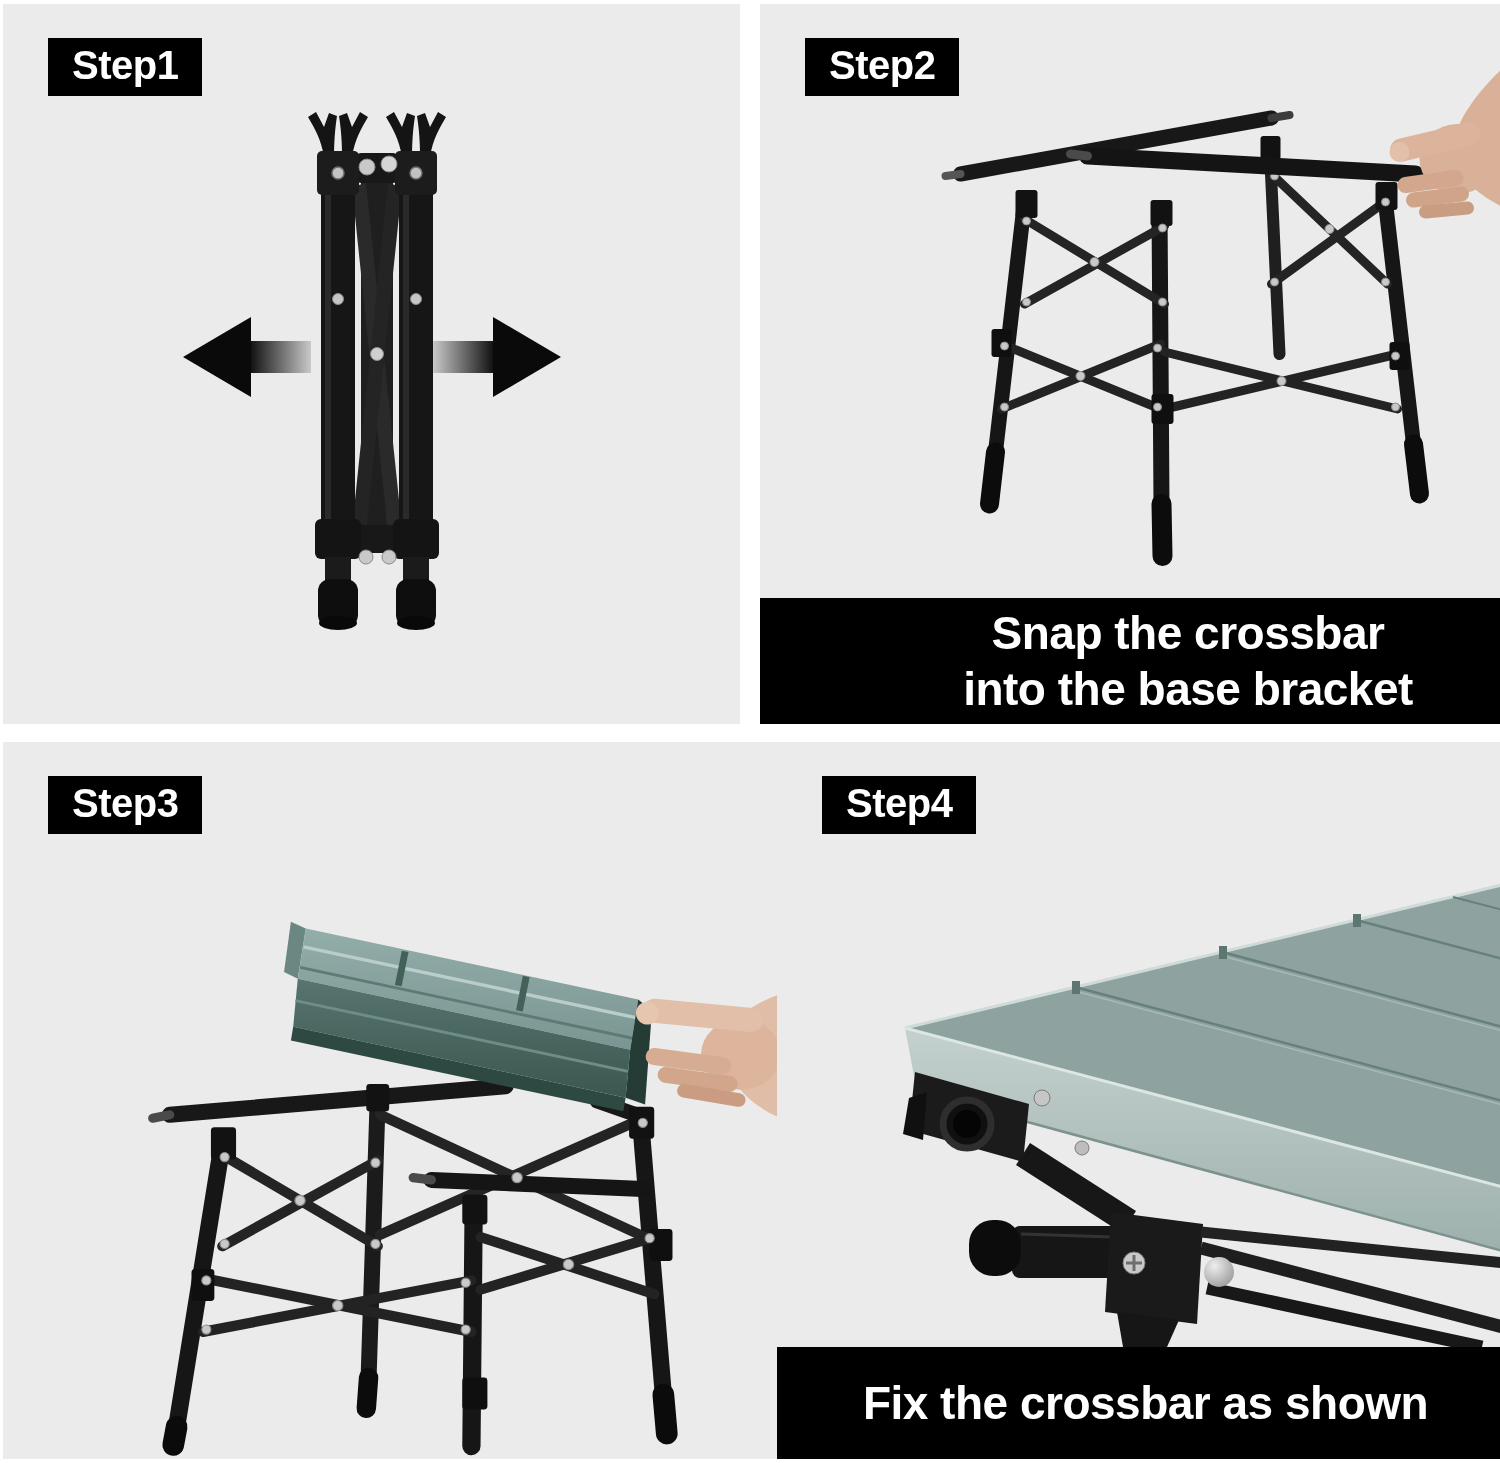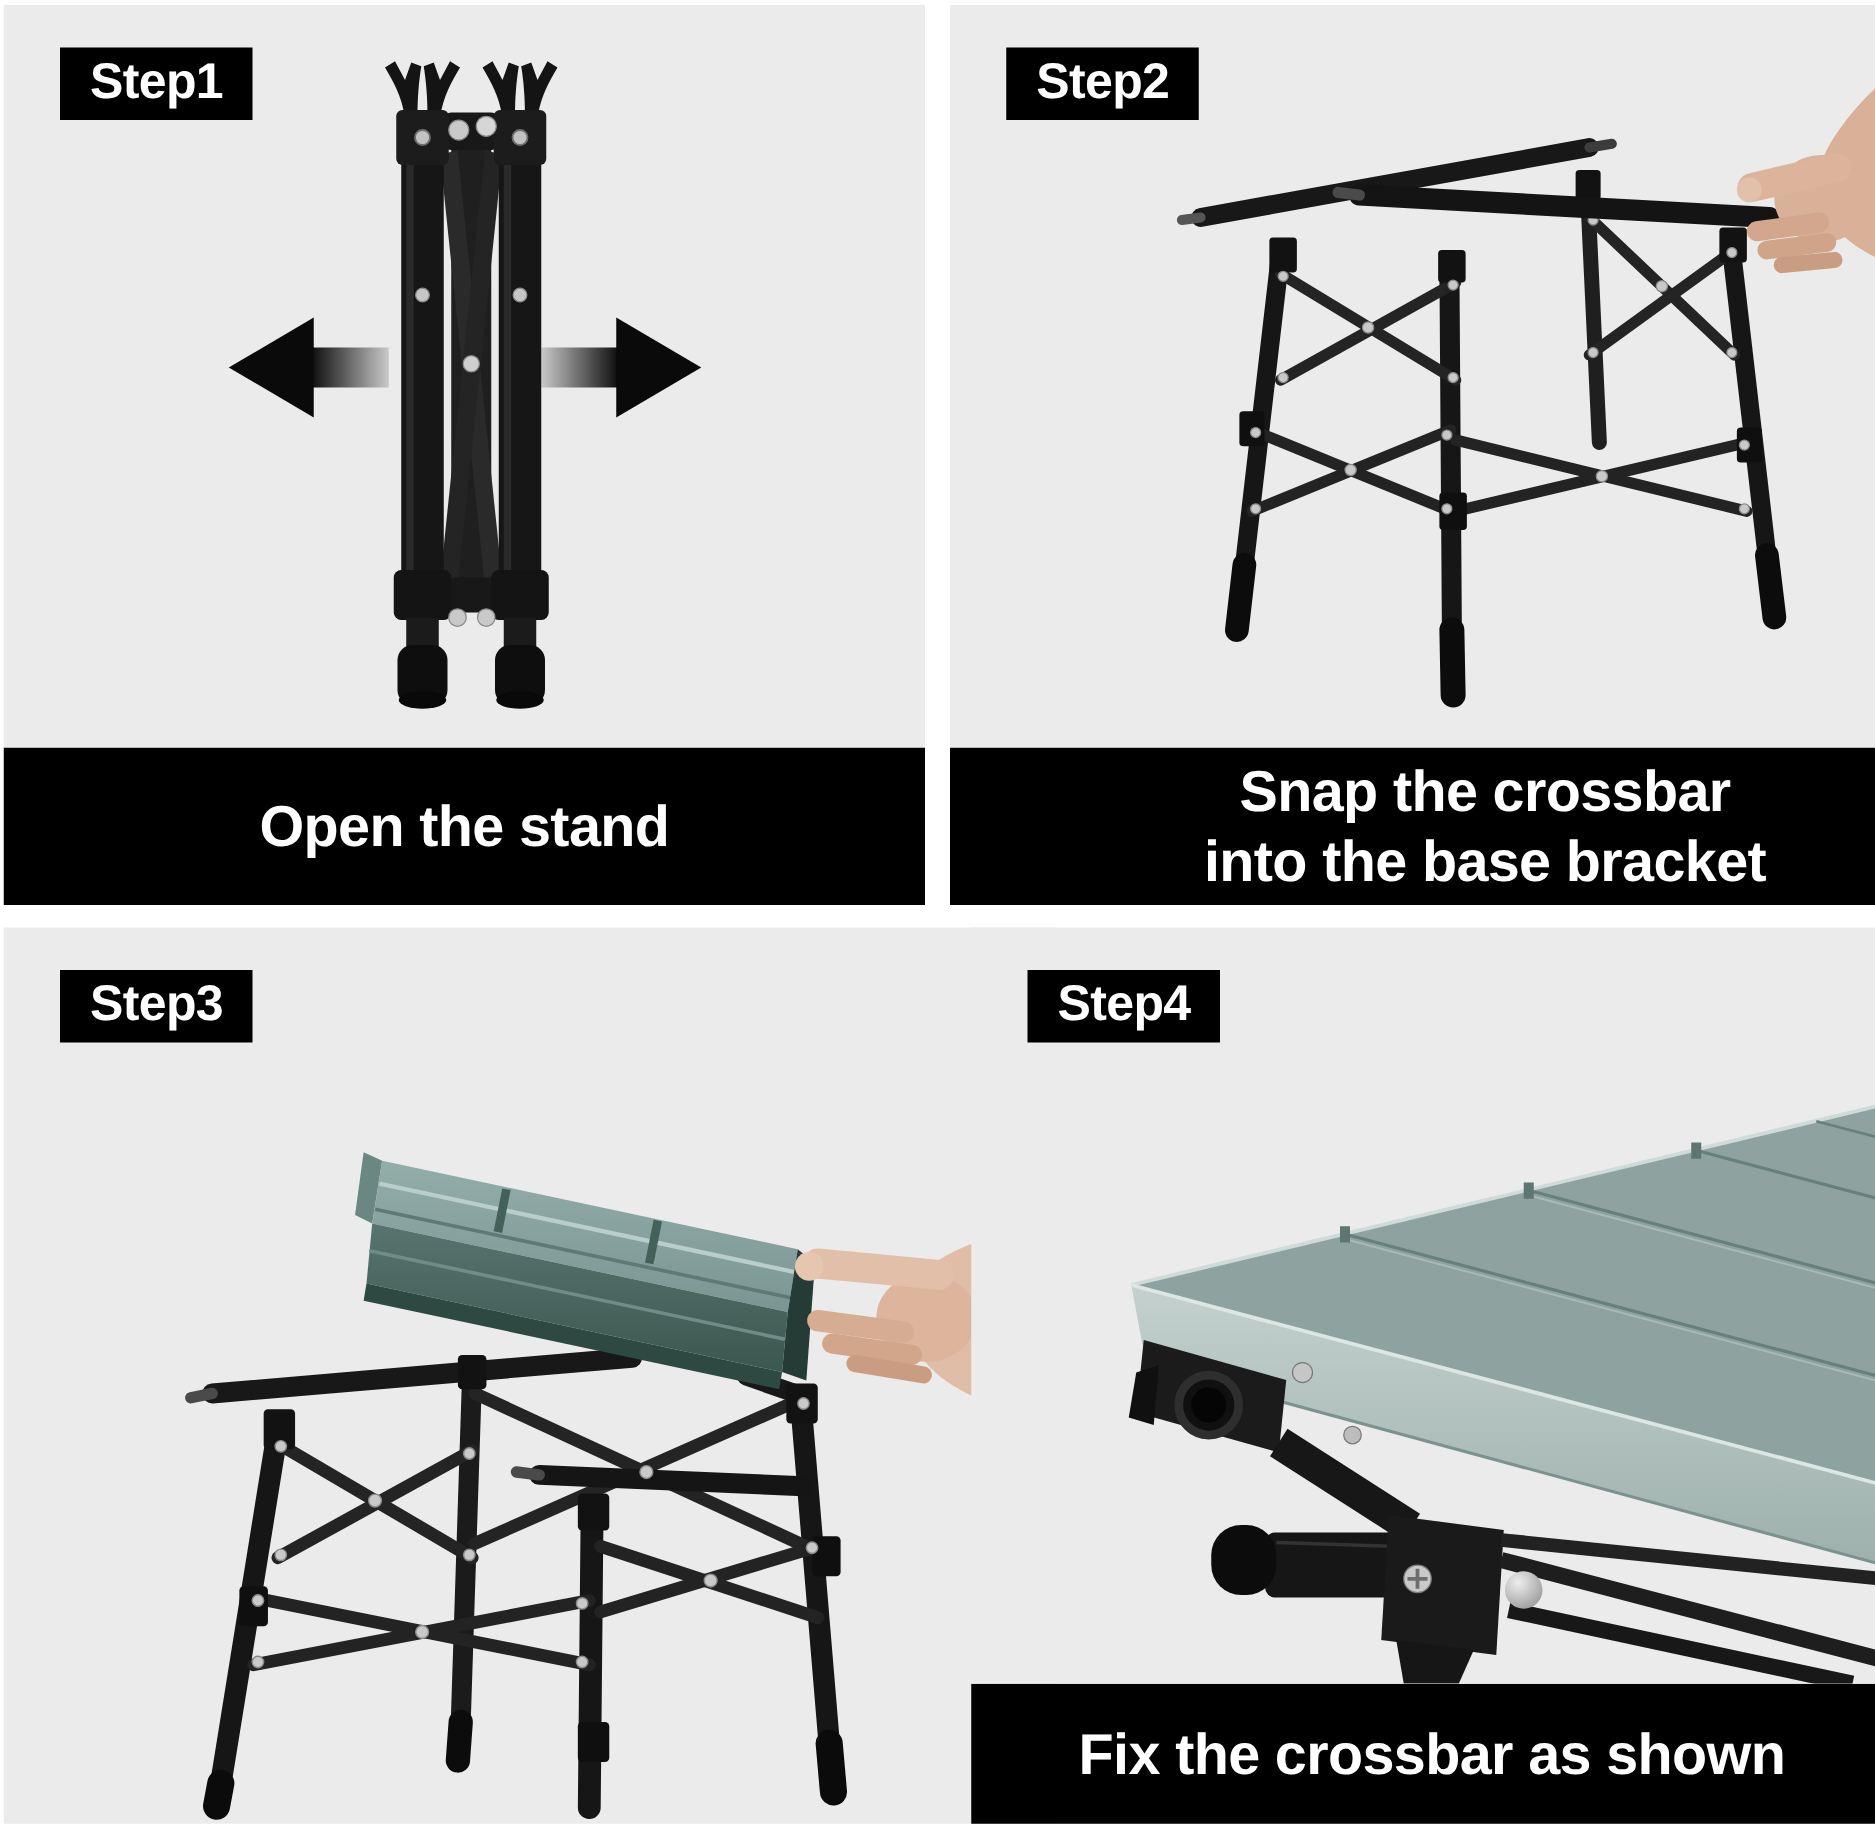--- a/index.html
+++ b/index.html
@@ -87,24 +87,20 @@
       <circle cx="363" cy="490" r="7" fill="#c9c9c9" stroke="#8a8a8a"></circle>
       <circle cx="386" cy="490" r="7" fill="#c9c9c9" stroke="#8a8a8a"></circle>
       <rect x="322" y="490" width="26" height="26" fill="#1b1b1b"></rect>
       <rect x="400" y="490" width="26" height="26" fill="#1b1b1b"></rect>
       <rect x="315" y="512" width="40" height="48" rx="12" fill="#0e0e0e"></rect>
       <rect x="393" y="512" width="40" height="48" rx="12" fill="#0e0e0e"></rect>
       <ellipse cx="335" cy="556" rx="19" ry="7" fill="#090909"></ellipse>
       <ellipse cx="413" cy="556" rx="19" ry="7" fill="#090909"></ellipse>
     </svg>
   </div>
-  <div class="caption">
-    <div>Open the stand</div>
-    <div></div>
-  </div>
 </section>
 
 <section class="cell row1" id="cell2">
   <div class="photo">
     <div class="badge">
       <span>Step2</span>
     </div>
     <svg viewBox="0 0 737 594">
       <g stroke-linecap="round">
 

